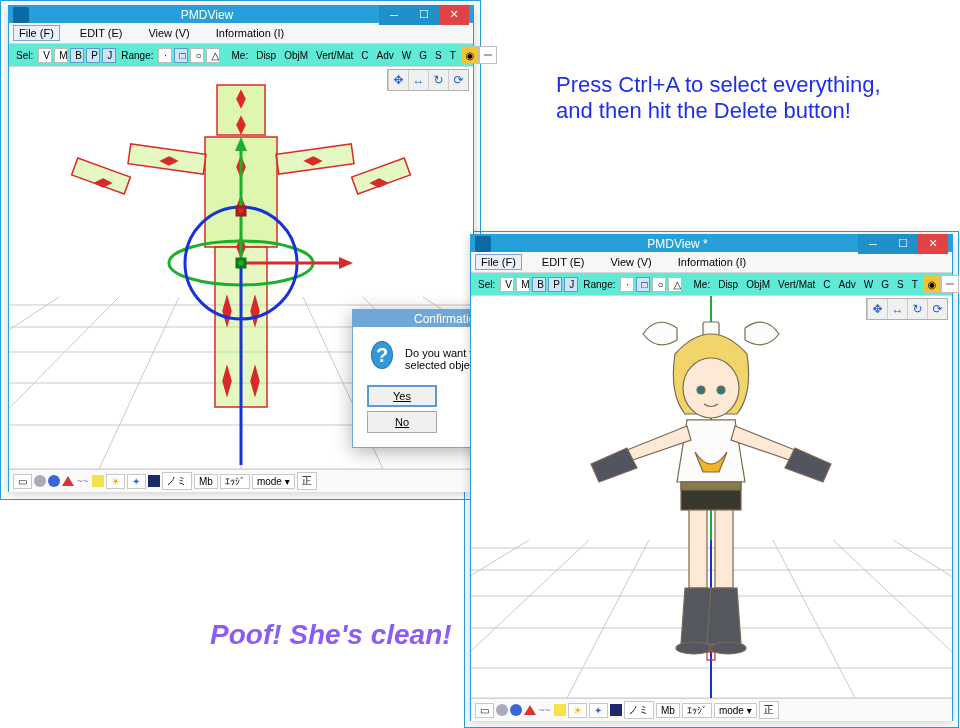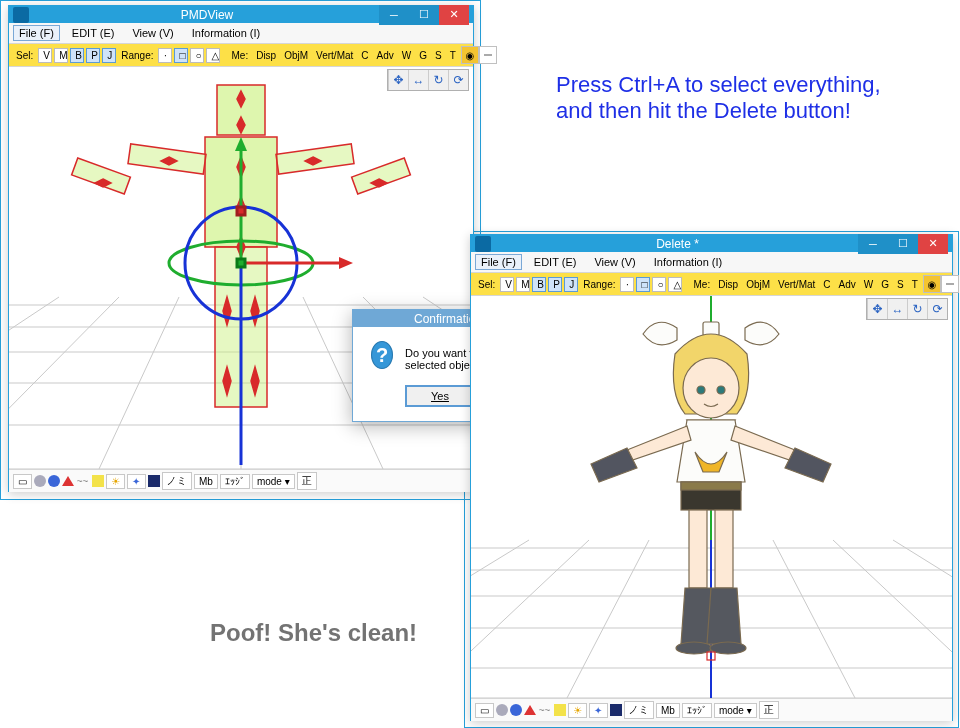--- a/index.html
+++ b/index.html
@@ -5,24 +5,24 @@
   * { box-sizing: border-box; margin: 0; padding: 0; }
   body { font-family: "Segoe UI", Tahoma, sans-serif; font-size: 11px; background: #fff; width: 960px; height: 728px; position: relative; overflow: hidden; }
   .window { position: absolute; border: 1px solid #26a0da; background: #fff; box-shadow: 0 2px 10px rgba(0,0,0,0.2); }
   .titlebar { background: #26a0da; color: #fff; height: 17px; display: flex; align-items: center; padding: 0 4px; font-size: 12px; }
   .titlebar .icon { width: 16px; height: 16px; background: #0b6aa3; margin-right: 6px; border-radius: 2px; }
   .titlebar .title { flex: 1; text-align: center; }
   .titlebar .winbtns { display: flex; gap: 0; }
   .titlebar .winbtn { width: 30px; height: 20px; display: flex; align-items: center; justify-content: center; color: #fff; font-size: 11px; cursor: pointer; }
   .titlebar .winbtn.close { background: #e04343; }
   .titlebar .winbtn.min, .titlebar .winbtn.max { background: #1f90c8; }
-  .menubar { display: flex; gap: 6px; padding: 2px 4px; border-bottom: 1px solid #d6d6d6; background: #f7f7f7; font-size: 11px; }
+  .menubar { display: flex; gap: 14px; padding: 2px 4px; border-bottom: 1px solid #d6d6d6; background: #f7f7f7; font-size: 11px; }
   .menuitem { padding: 2px 6px; cursor: pointer; }
   .menuitem.highlight { border: 1px solid #7aa8d6; background: #eaf1fa; padding: 1px 5px; }
-  .toolbar { display: flex; align-items: center; padding: 2px 4px; border-bottom: 1px solid #d6d6d6; background: #fde047; font-size: 10px; flex-wrap: nowrap; gap: 2px; }
+  .toolbar { display: flex; align-items: center; padding: 2px 4px; border-bottom: 1px solid #d6d6d6; background: #5eead4; font-size: 10px; flex-wrap: nowrap; gap: 2px; }
   .toolbar .lbl { padding: 0 3px; }
   .toolbar .tb { border: 1px solid #bcbcbc; padding: 1px 4px; font-size: 10px; background: #fff; min-width: 14px; text-align: center; cursor: pointer; }
   .toolbar .tb.active { background: #cfe3f9; border-color: #5b9bd5; }
   .toolbar .sep { width: 1px; height: 16px; background: #d0d0d0; margin: 0 2px; }
   .toolbar .end-icons { margin-left: auto; display: flex; gap: 0; }
   .toolbar .end-icons .ei { width: 18px; height: 18px; border: 1px solid #c0c0c0; display: flex; align-items: center; justify-content: center; }
   .ei.gold { background: #f4c430; }
   .ei.grid { background: #fff; display: grid; grid-template-columns: 1fr 1fr; grid-template-rows: 1fr 1fr; }
   .ei.grid div { border: 1px solid #aaa; }
   .ei.grid .y { background: #f3e24a; } .ei.grid .g { background: #77d26d; } .ei.grid .r { background: #e66; } .ei.grid .b { background: #6a9be8; }
@@ -32,26 +32,26 @@
   .grid3d { position: absolute; inset: 0; }
   .statusbar { display: flex; align-items: center; gap: 2px; padding: 2px 4px; border-top: 1px solid #d6d6d6; background: #fafafa; font-size: 10px; }
   .statusbar .sb { border: 1px solid #c8c8c8; padding: 1px 4px; background: #fff; cursor: pointer; }
   .statusbar .swatch { width: 12px; height: 12px; display: inline-block; }
   .dialog { position: absolute; border: 1px solid #6fa8d6; background: #fff; box-shadow: 0 4px 18px rgba(0,0,0,0.3); }
   .dialog .titlebar { background: #6fa8d6; }
   .dialog .titlebar .winbtn.close { background: #c75050; width: 40px; }
   .dialog-body { display: flex; align-items: flex-start; padding: 14px 18px 8px 18px; gap: 12px; }
   .questionmark { width: 28px; height: 28px; border-radius: 50%; background: #3597d8; color: #fff; font-size: 20px; font-weight: bold; display: flex; align-items: center; justify-content: center; border: 1px solid #2678b0; }
   .dialog-text { font-size: 11px; padding-top: 6px; }
-  .dialog-btns { display: flex; gap: 24px; justify-content: flex-end; padding: 6px 14px 14px 14px; }
+  .dialog-btns { display: flex; gap: 4px; justify-content: flex-end; padding: 6px 14px 14px 14px; flex-direction: column; }
   .dialog-btn { width: 70px; height: 22px; border: 1px solid #a6a6a6; background: #f0f0f0; font-size: 11px; cursor: pointer; }
   .dialog-btn.focus { border: 2px solid #5b9bd5; }
   .annot { position: absolute; font-family: Arial, sans-serif; font-size: 22px; font-weight: 400; }
   .annot.blue { color: #1e2fe6; }
-  .annot.green { color: #737373; font-weight: bold; font-size: 24px; }
+  .annot.green { color: #8b5cf6; font-weight: bold; font-size: 28px; font-style: italic; }
   .outer-border { position: absolute; border: 1px solid #26a0da; pointer-events: none; }
 </style>
 </head>
 <body>
 
 <div class="outer-border" style="left:0;top:0;width:481px;height:500px;"></div>
 <div class="outer-border" style="left:464px;top:231px;width:495px;height:497px;"></div>
 
 <div class="window" style="left:8px;top:5px;width:466px;height:487px;">
   <div class="titlebar">
@@ -198,21 +198,21 @@
   </div>
   <div class="dialog-btns">
     <button class="dialog-btn focus"><u>Yes</u></button>
     <button class="dialog-btn"><u>No</u></button>
   </div>
 </div>
 
 <div class="window" style="left:470px;top:234px;width:483px;height:487px;">
   <div class="titlebar">
     <div class="icon"></div>
-    <div class="title">Delete *</div>
+    <div class="title">PMDView *</div>
     <div class="winbtns">
       <div class="winbtn min">─</div>
       <div class="winbtn max">☐</div>
       <div class="winbtn close">✕</div>
     </div>
   </div>
   <div class="menubar">
     <div class="menuitem highlight">File (F)</div>
     <div class="menuitem">EDIT (E)</div>
     <div class="menuitem">View (V)</div>

